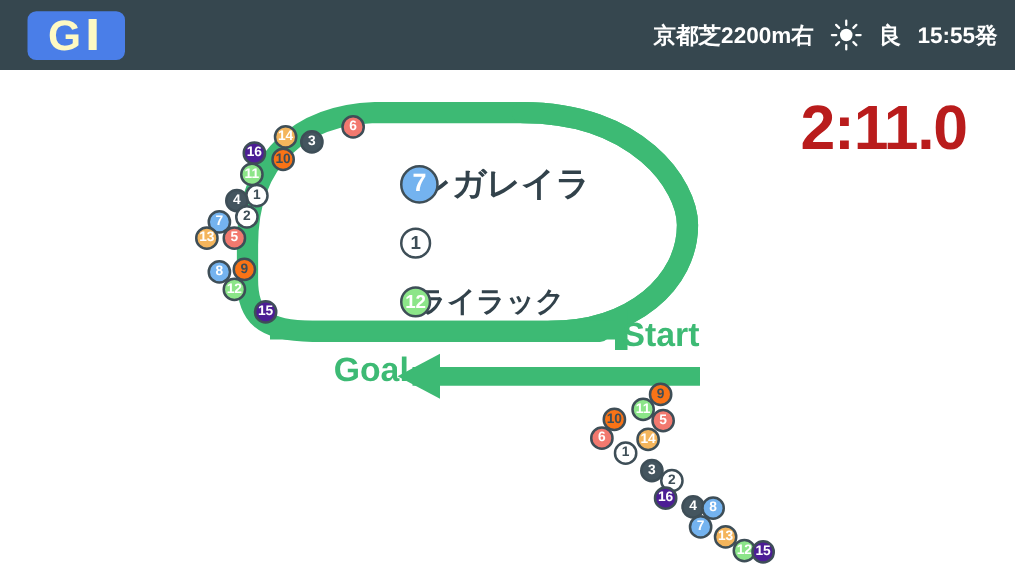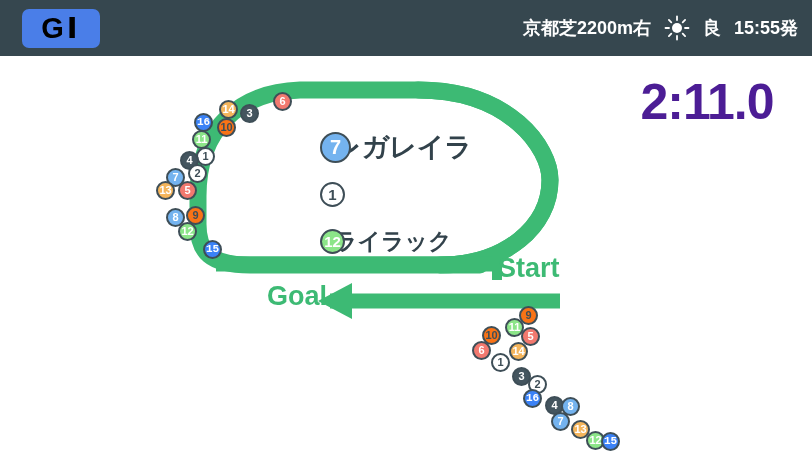--- a/index.html
+++ b/index.html
@@ -14,21 +14,21 @@
 
   
   .header{
     position:absolute;left:0;top:0;width:812px;height:56px;
     background:#36474f;
   }
   .grade-badge{
     position:absolute;left:22px;top:9px;width:78px;height:39px;
     background:#4a7ee8;border-radius:7px;
     display:flex;align-items:center;justify-content:center;
-    color:#000000;font-size:29px;font-weight:bold;letter-spacing:3px;
+    color:#fef9c3;font-size:34px;font-weight:bold;letter-spacing:3px;
     line-height:1;
   }
   .race-title{
     position:absolute;left:110px;top:8px;
     color:#ffffff;font-size:33px;font-weight:bold;
     letter-spacing:1px;line-height:40px;white-space:nowrap;
   }
   .meta{
     position:absolute;right:14px;top:14px;height:28px;
     display:flex;align-items:center;gap:13px;
@@ -70,21 +70,21 @@
   .chip.small{width:19px;height:19px;font-size:11px;}
 
   
   .c-white {background:#ffffff;color:#3e4e57;}
   .c-black {background:#44555f;color:#ffffff;}
   .c-red   {background:#f2796f;color:#ffffff;}
   .c-blue  {background:#74b3ef;color:#ffffff;}
   .c-yellow{background:#f97316;color:#3e4e57;}
   .c-green {background:#8ce589;color:#ffffff;}
   .c-orange{background:#f4b55c;color:#ffffff;}
-  .c-pink  {background:#3b82f6;color:#ffffff;font-family:Liberation Mono, monospace;}
+  .c-pink  {background:#4c1d95;color:#ffffff;}
 
   
   .result-list{position:absolute;left:320px;top:132px;width:240px;}
   .result-row{display:flex;align-items:center;margin-bottom:17px;height:30px;}
   .result-row .rname{margin-left:14px;color:#32424b;white-space:nowrap;}
   .result-row.rank1 .rname{font-size:27px;font-weight:bold;letter-spacing:0px;}
   .result-row.rank2 .rname,
   .result-row.rank3 .rname{font-size:23px;font-weight:bold;letter-spacing:0px;}
   .result-row.rank1 .chip{width:31px;height:31px;font-size:20px;}
   .result-row.rank2 .chip,
@@ -114,21 +114,21 @@
             <line x1="7.3" y1="18.7" x2="4.9" y2="21.1"></line>
           </g>
         </svg>
       </span>
       <span>良</span>
       <span>15:55発</span>
     </div>
   </div>
 
   <div class="time-block">
-    <div class="time-value" style="color: #4c1d95;">2:11.0</div>
+    <div class="time-value" style="color: #b91c1c;">2:11.0</div>
   </div>
 
   <svg id="course" viewBox="0 0 812 400">
 
     <path fill="none" stroke="#3dba74" stroke-width="17" stroke-linecap="round" d="M 243 210
              C 243 68, 300 40, 400 40
              C 520 40, 553 90, 553 125
              C 553 165, 520 205, 400 205
              L 243 205
              C 192 205, 192 210, 243 210 Z" opacity="0"></path>

